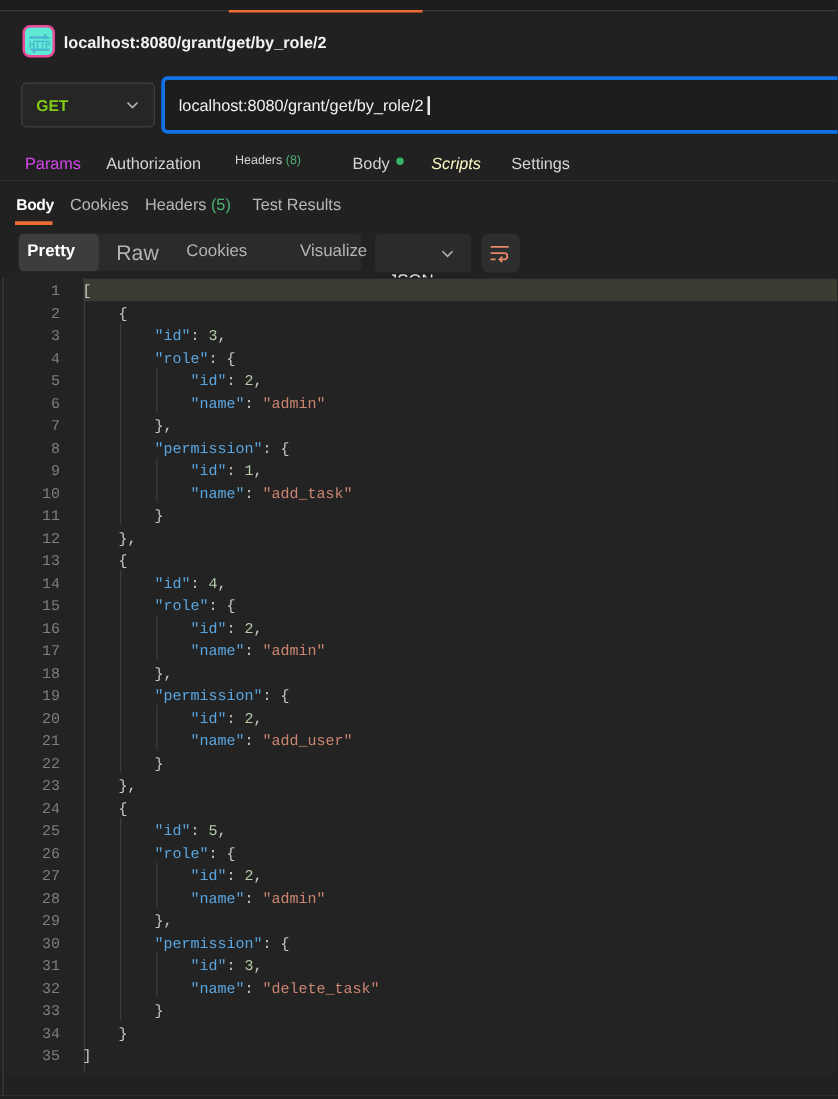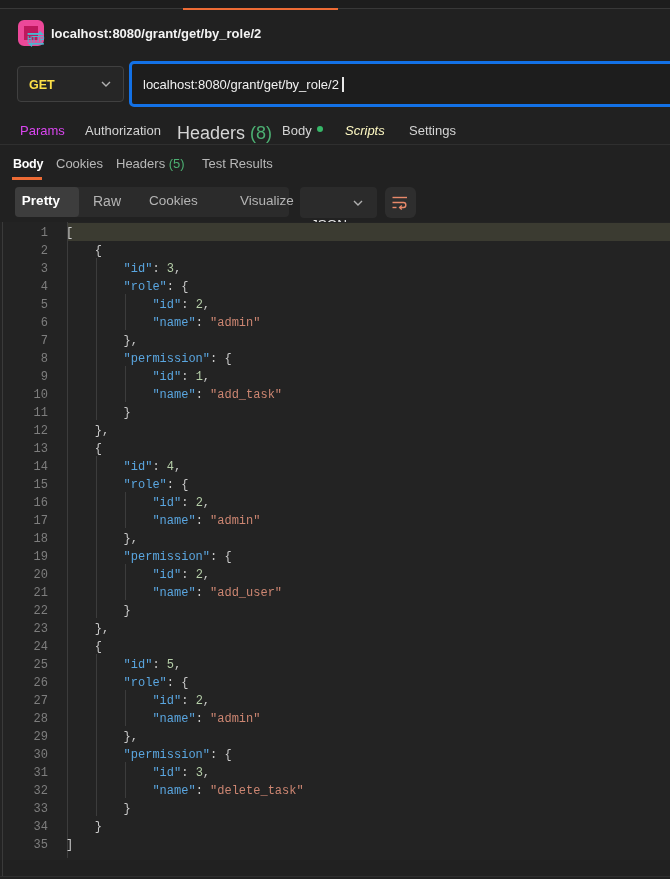--- a/index.html
+++ b/index.html
@@ -10,62 +10,62 @@
 .s { color:#cd8672; }
 .n { color:#b5cea8; }
 .p { color:#c9c9c9; }
 </style>
 </head>
 <body>
 
 <div class="abs" style="left:0;top:0;width:670px;height:9px;background:#1d1d1d;border-bottom:1px solid #383838;"></div>
 <div class="abs" style="left:183px;top:8px;width:155px;height:2px;background:#ed6b35;"></div>
 
-<div class="abs" style="left:18px;top:20px;width:26px;height:26px;background:#be185d;border:6px solid #ec4899;border-radius:6px;">
+<div class="abs" style="left:18px;top:20px;width:26px;height:26px;background:#5eead4;border:2px solid #ec4899;border-radius:6px;">
   <svg width="24" height="24" viewBox="0 0 24 24" style="position:absolute;left:0;top:0;">
     <g fill="#4db5cf">
       <rect x="3.6" y="7" width="14" height="1.9"></rect>
       <polygon points="15.7,4.8 20.2,8.9 14.2,8.9"></polygon>
       <rect x="6.4" y="16.8" width="13.4" height="1.9"></rect>
       <polygon points="7.7,20.9 3.4,16.8 9.4,16.8"></polygon>
     </g>
     <text x="11.8" y="16.1" font-family="Liberation Sans" font-size="8.4" font-weight="bold" fill="#4db5cf" text-anchor="middle" textLength="17.3" lengthAdjust="spacingAndGlyphs">HTTP</text>
   </svg>
 </div>
 <div class="abs" style="left:51px;top:26px;font-size:13px;font-weight:bold;color:#f3f3f3;">localhost:8080/grant/get/by_role/2</div>
 
 <div class="abs" style="left:17px;top:66px;width:107px;height:36px;background:#262626;border:1px solid #404040;border-radius:4px;"></div>
-<div class="abs" style="left:29px;top:78px;font-size:12.5px;font-weight:bold;color:#fde047;">GET</div>
+<div class="abs" style="left:29px;top:78px;font-size:12.5px;font-weight:bold;color:#84cc16;">GET</div>
 <svg class="abs" style="left:100px;top:80px;" width="12" height="8" viewBox="0 0 12 8">
     <path d="M2 2 L6 6 L10 2" stroke="#b0b0b0" stroke-width="1.4" fill="none"></path>
   </svg>
 
 <div class="abs" style="left:129px;top:61px;width:546px;height:46px;background:#1d1d1d;border:3px solid #1371e6;border-radius:5px;"></div>
 <div class="abs" style="left:143px;top:77px;font-size:13px;color:#f0f0f0;">localhost:8080/grant/get/by_role/2</div>
 <div class="abs" style="left:342px;top:77px;width:1.5px;height:15px;background:#e8e8e8;"></div>
 
 <div class="abs" style="left:0;top:120px;width:670px;height:25px;border-bottom:1px solid #2f2f2f;"></div>
 <div class="abs" style="left:20px;top:123px;font-size:13px;color:#d946ef;">Params</div>
 <div class="abs" style="left:85px;top:123px;font-size:13px;color:#d4d4d4;">Authorization</div>
-<div class="abs" style="left:177px;top:123px;font-size:18px;color:#d4d4d4;">Headers <span style="color:#4caf72;">(8)</span></div>
+<div class="abs" style="left:188px;top:123px;font-size:10px;color:#d4d4d4;">Headers <span style="color:#4caf72;">(8)</span></div>
 <div class="abs" style="left:282px;top:123px;font-size:13px;color:#d4d4d4;">Body</div>
 <div class="abs" style="left:317px;top:126px;width:6px;height:6px;border-radius:50%;background:#36b768;"></div>
 <div class="abs" style="left:345px;top:123px;font-size:13px;color:#fef9c3;font-style:italic;">Scripts</div>
 <div class="abs" style="left:409px;top:123px;font-size:13px;color:#d4d4d4;">Settings</div>
 
 <div class="abs" style="left:13px;top:156.5px;font-size:12.5px;font-weight:bold;letter-spacing:-0.3px;color:#ffffff;">Body</div>
 <div class="abs" style="left:12px;top:177px;width:30px;height:3px;background:#ed6b35;"></div>
 <div class="abs" style="left:56px;top:156px;font-size:13px;color:#b8b8b8;">Cookies</div>
 <div class="abs" style="left:116px;top:156px;font-size:13px;color:#b8b8b8;">Headers <span style="color:#4caf72;">(5)</span></div>
 <div class="abs" style="left:202px;top:156px;font-size:13px;color:#b8b8b8;">Test Results</div>
 
 <div class="abs" style="left:15px;top:186.5px;width:274px;height:30px;background:#2b2b2b;border-radius:4px;"></div>
 <div class="abs" style="left:15px;top:186.5px;width:64px;height:30px;background:#3d3d3d;border-radius:4px;"></div>
 <div class="abs" style="left:15px;top:193px;width:52px;text-align:center;font-size:13.5px;font-weight:bold;color:#ffffff;">Pretty</div>
-<div class="abs" style="left:93px;top:193px;font-size:14px;color:#b4b4b4;">Raw</div>
+<div class="abs" style="left:93px;top:193px;font-size:17px;color:#b4b4b4;">Raw</div>
 <div class="abs" style="left:149px;top:193px;font-size:13.5px;color:#b4b4b4;">Cookies</div>
 <div class="abs" style="left:226px;top:193px;font-size:13.5px;color:#b4b4b4;margin-left:14px;">Visualize</div>
 <div class="abs" style="left:300px;top:186.5px;width:77px;height:31px;background:#2b2b2b;border-radius:4px;"></div>
 <div class="abs" style="left:311px;top:193px;font-size:13.5px;color:#e8e8e8;margin-top:24px;">JSON</div>
 <svg class="abs" style="left:352px;top:199px;" width="12" height="8" viewBox="0 0 12 8">
     <path d="M2 2 L6 6 L10 2" stroke="#b0b0b0" stroke-width="1.4" fill="none"></path>
   </svg>
 <div class="abs" style="left:385px;top:186.5px;width:31px;height:31px;background:#2e2e2e;border-radius:6px;"></div>
 <svg class="abs" style="left:392px;top:195px;" width="18" height="16" viewBox="0 0 18 16">
   <g stroke="#e8896a" stroke-width="1.4" fill="none">

